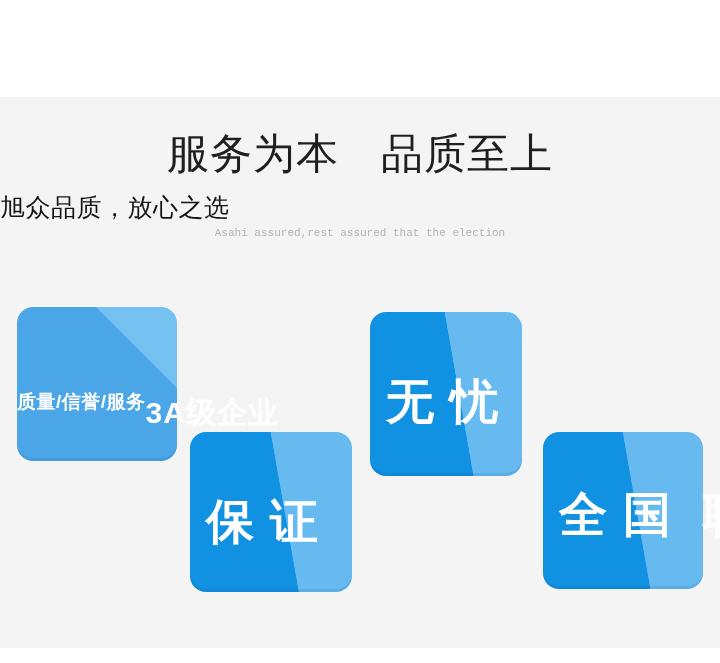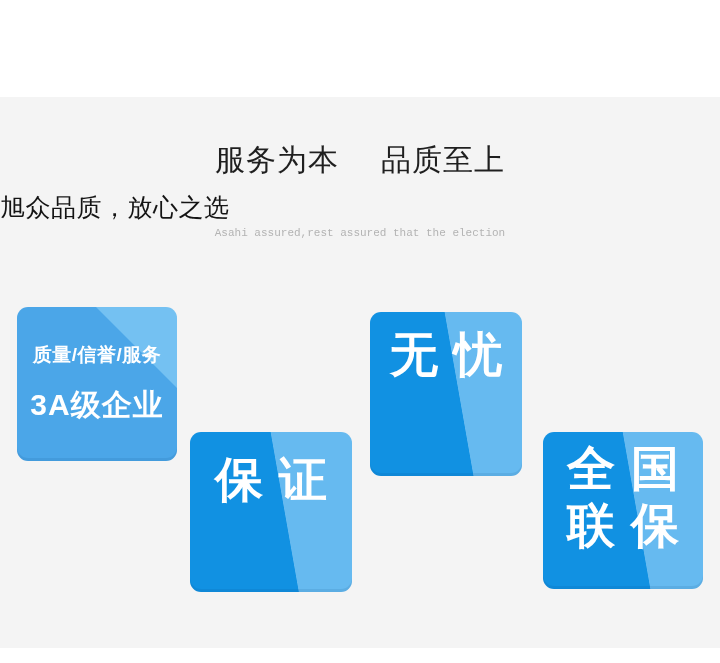--- a/index.html
+++ b/index.html
@@ -7,42 +7,42 @@
     width:720px;height:663px;position:relative;overflow:hidden;
     background:#ffffff;
     font-family:"Liberation Sans","DejaVu Sans",sans-serif;
   }
   .band{
     position:absolute;left:0;top:97px;width:720px;height:551px;
     background:#f4f4f4;
   }
   
   .title{
-    position:absolute;left:0;top:134px;width:720px;
+    position:absolute;left:0;top:128px;width:720px;
     text-align:center;color:#1f1f1f;
-    font-size:30px;font-weight:300;line-height:52px;
+    font-size:42px;font-weight:300;line-height:52px;
     letter-spacing:1px;white-space:nowrap;
   }
   .title .part2{margin-left:42px;}
   .subtitle{
     position:absolute;left:0;top:193px;width:720px;
     text-align:left;color:#141414;
     font-family:"Liberation Serif","DejaVu Serif",serif;
     font-size:25px;line-height:30px;letter-spacing:0.5px;
   }
   .subtitle-en{
     position:absolute;left:0;top:227px;width:720px;
     text-align:center;color:#b3b3b3;
     font-family:"Liberation Mono","DejaVu Sans Mono",monospace;
     font-size:11px;line-height:13px;
   }
   
   .badge{
-    position:absolute;border-radius:11px;color:#ffffff;
-    display:flex;flex-direction:column;align-items:center;
+    position:absolute;border-radius:16px;color:#ffffff;
+    display:flex;flex-direction:row;align-items:center;
     box-shadow:inset 0 -3px 0 rgba(0,60,120,0.10);
     text-align:right;
   }
   .badge .bline{font-weight:800;white-space:nowrap;}
   
   .badge-1{
     left:17px;top:307px;width:160px;height:154px;
     background:linear-gradient(45deg,#4ba6e8 74%,#74c1f2 74.4%);
     padding-top:36px;box-sizing:border-box;
   }

